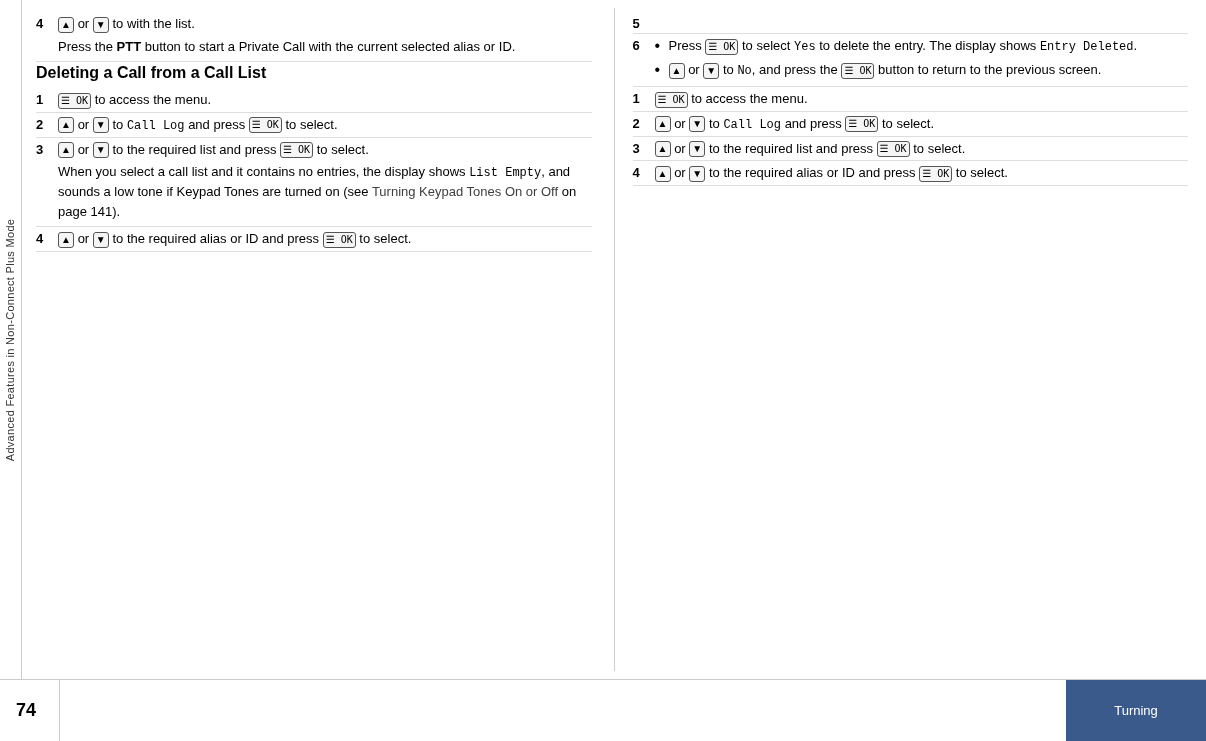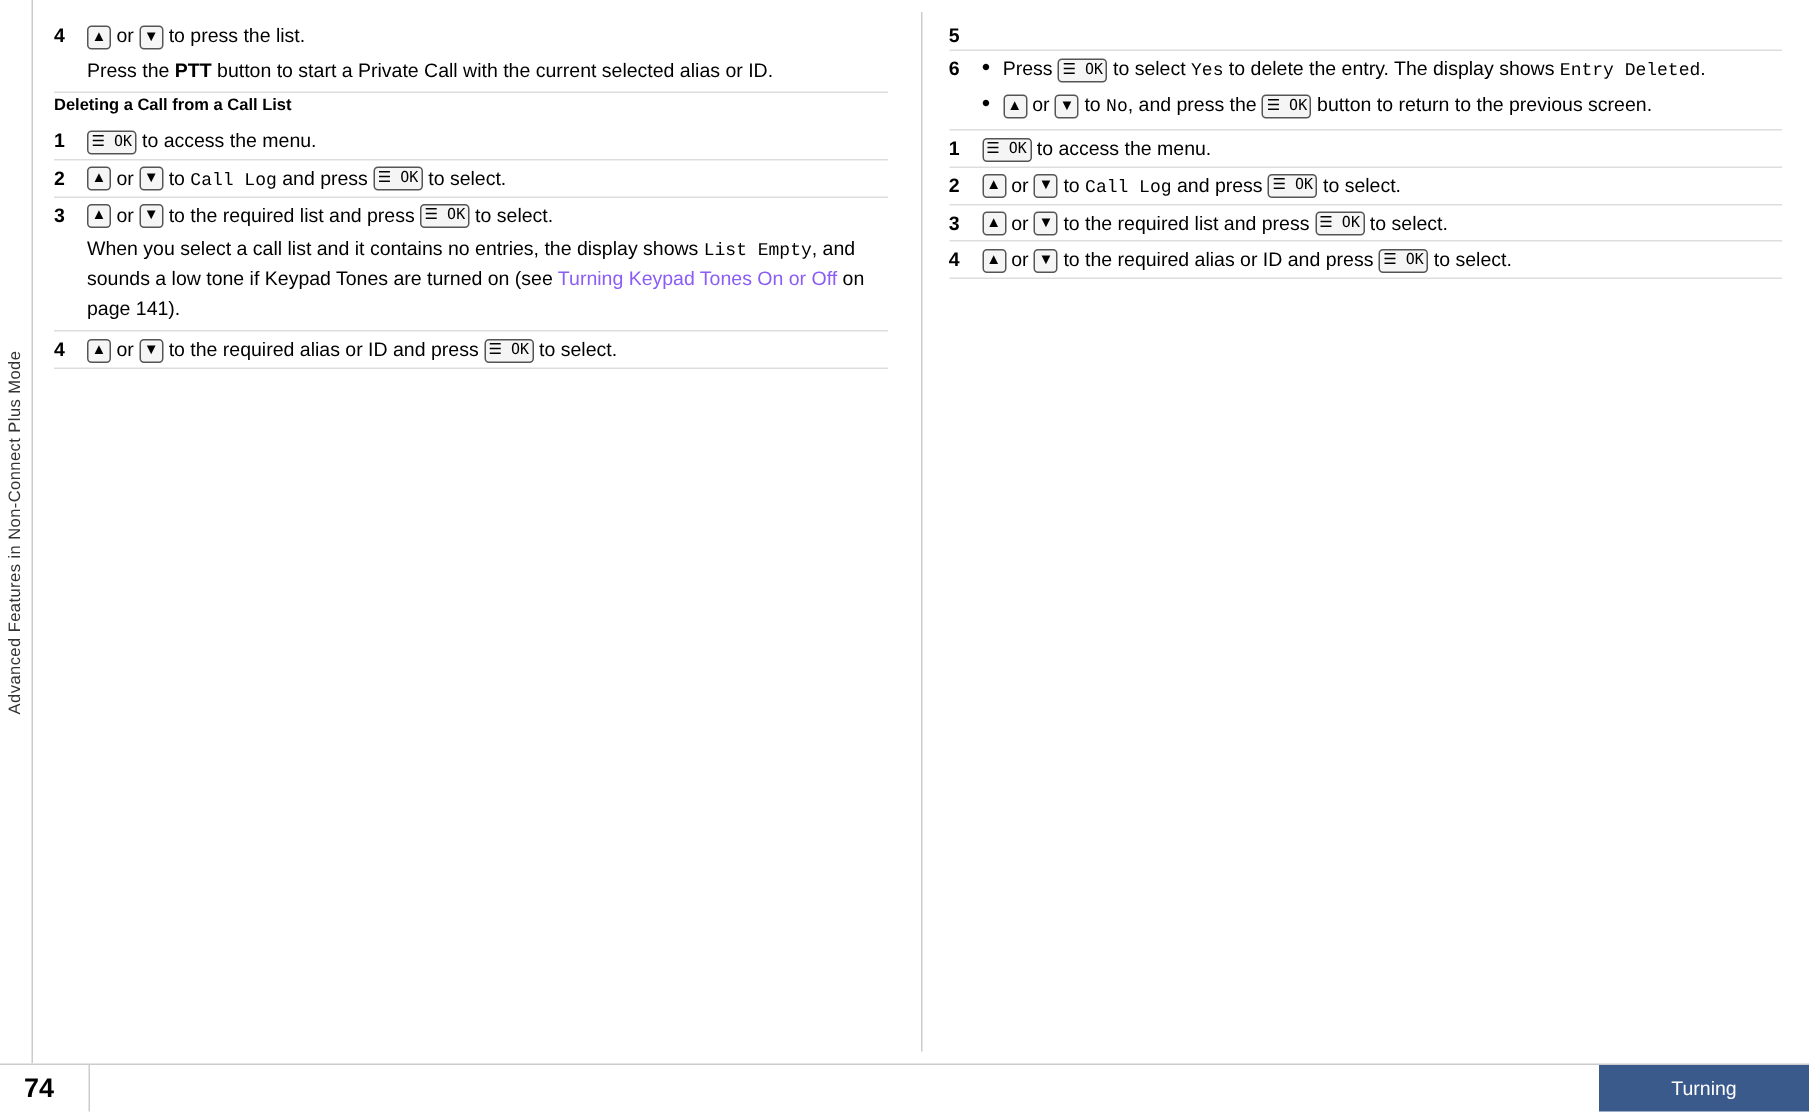--- a/index.html
+++ b/index.html
@@ -47,21 +47,21 @@
       overflow-y: auto;
     }
     .column-divider {
       width: 1px;
       background: #ccc;
       margin: 0 4px;
     }
     
     .section-title {
       font-weight: bold;
-      font-size: 11px;
+      font-size: 16px;
       margin-bottom: 8px;
       margin-top: 0;
     }
     
     .step-row {
       display: flex;
       align-items: flex-start;
       margin-bottom: 2px;
       padding-bottom: 2px;
       border-bottom: 1px solid #ddd;
@@ -114,21 +114,21 @@
       vertical-align: middle;
       text-align: center;
       line-height: 14px;
       font-size: 10px;
     }
     code {
       font-family: 'Courier New', monospace;
       font-size: 12px;
     }
     a.link-styled {
-      color: #8b5cf6;
+      color: #404040;
       text-decoration: none;
     }
     
     .bullet-list {
       list-style: none;
       padding: 0;
     }
     .bullet-list li {
       display: flex;
       align-items: flex-start;
@@ -138,21 +138,21 @@
       min-width: 14px;
       margin-top: 2px;
       font-size: 16px;
       line-height: 1;
     }
     
     .footer {
       display: flex;
       align-items: stretch;
       border-top: 1px solid #ccc;
-      height: 32px;
+      height: 62px;
       flex-shrink: 0;
     }
     .page-number {
       font-size: 18px;
       font-weight: bold;
       padding: 8px 16px;
       display: flex;
       align-items: center;
       border-right: 1px solid #ccc;
       min-width: 60px;
@@ -184,21 +184,21 @@
 
     <div class="column">
 
       <div class="step-row">
         <div class="step-num">4</div>
         <div class="step-content">
           <p>
             <span class="arrow-up">▲</span>
             <span> or </span>
             <span class="arrow-down">▼</span>
-            <span> to press the list.</span>
+            <span> to with the list.</span>
           </p>
           <p>
             Press the <strong>PTT</strong> button to start a Private Call with the current selected alias or ID.
           </p>
         </div>
       </div>
 
       <div class="section-title">
         <span>Deleting a Call from a Call List</span>
       </div>

